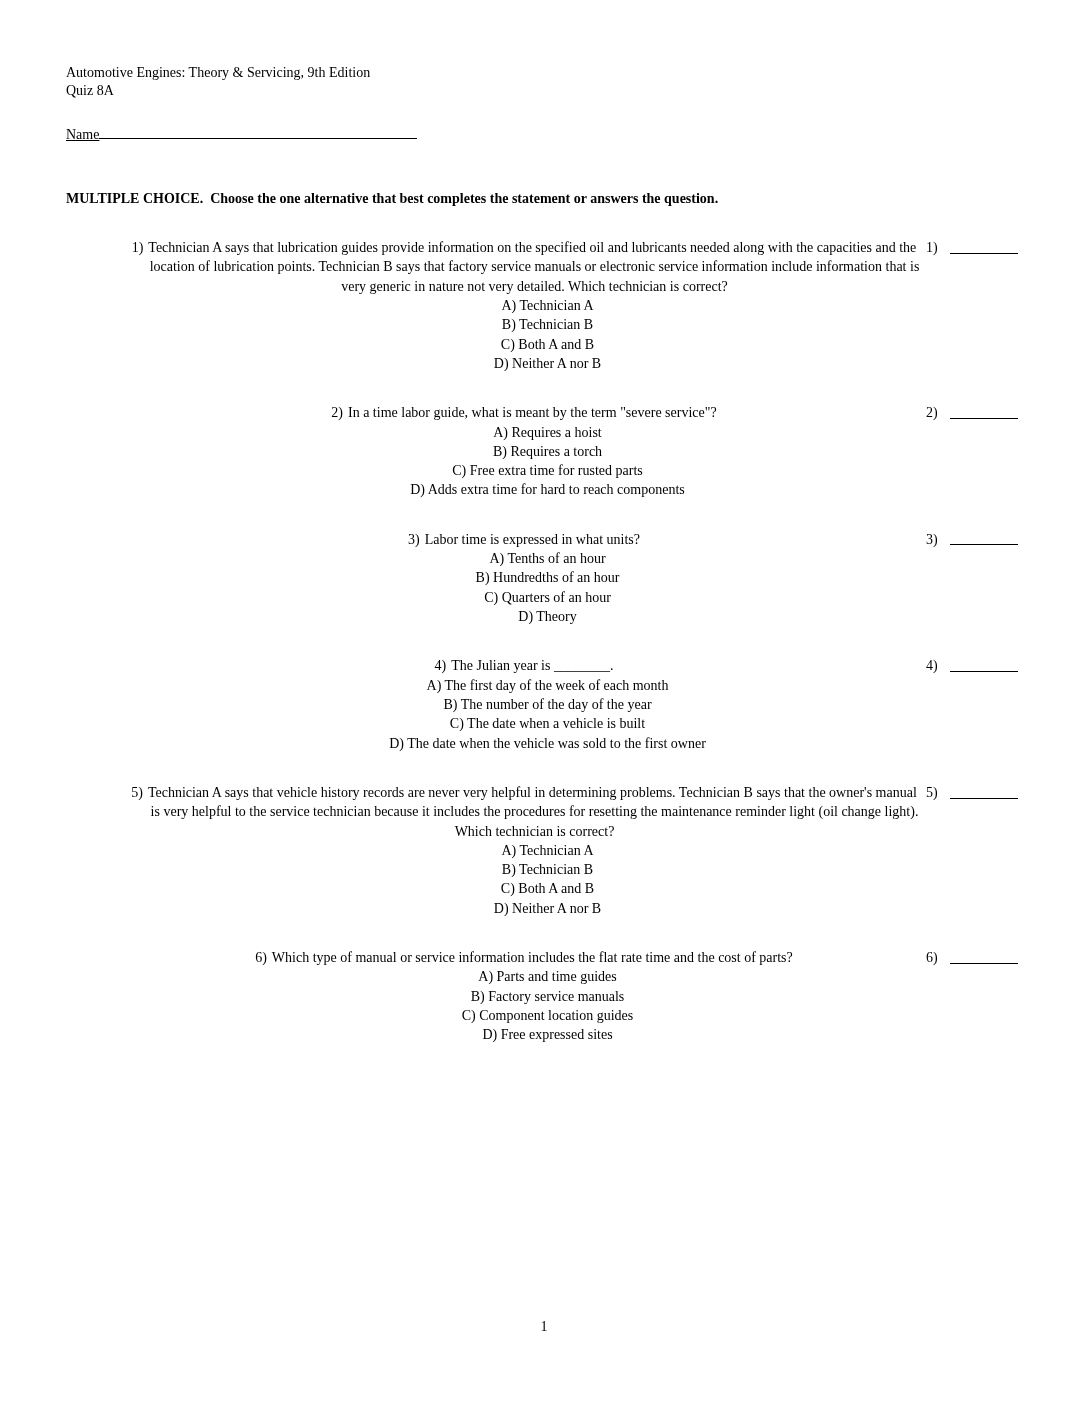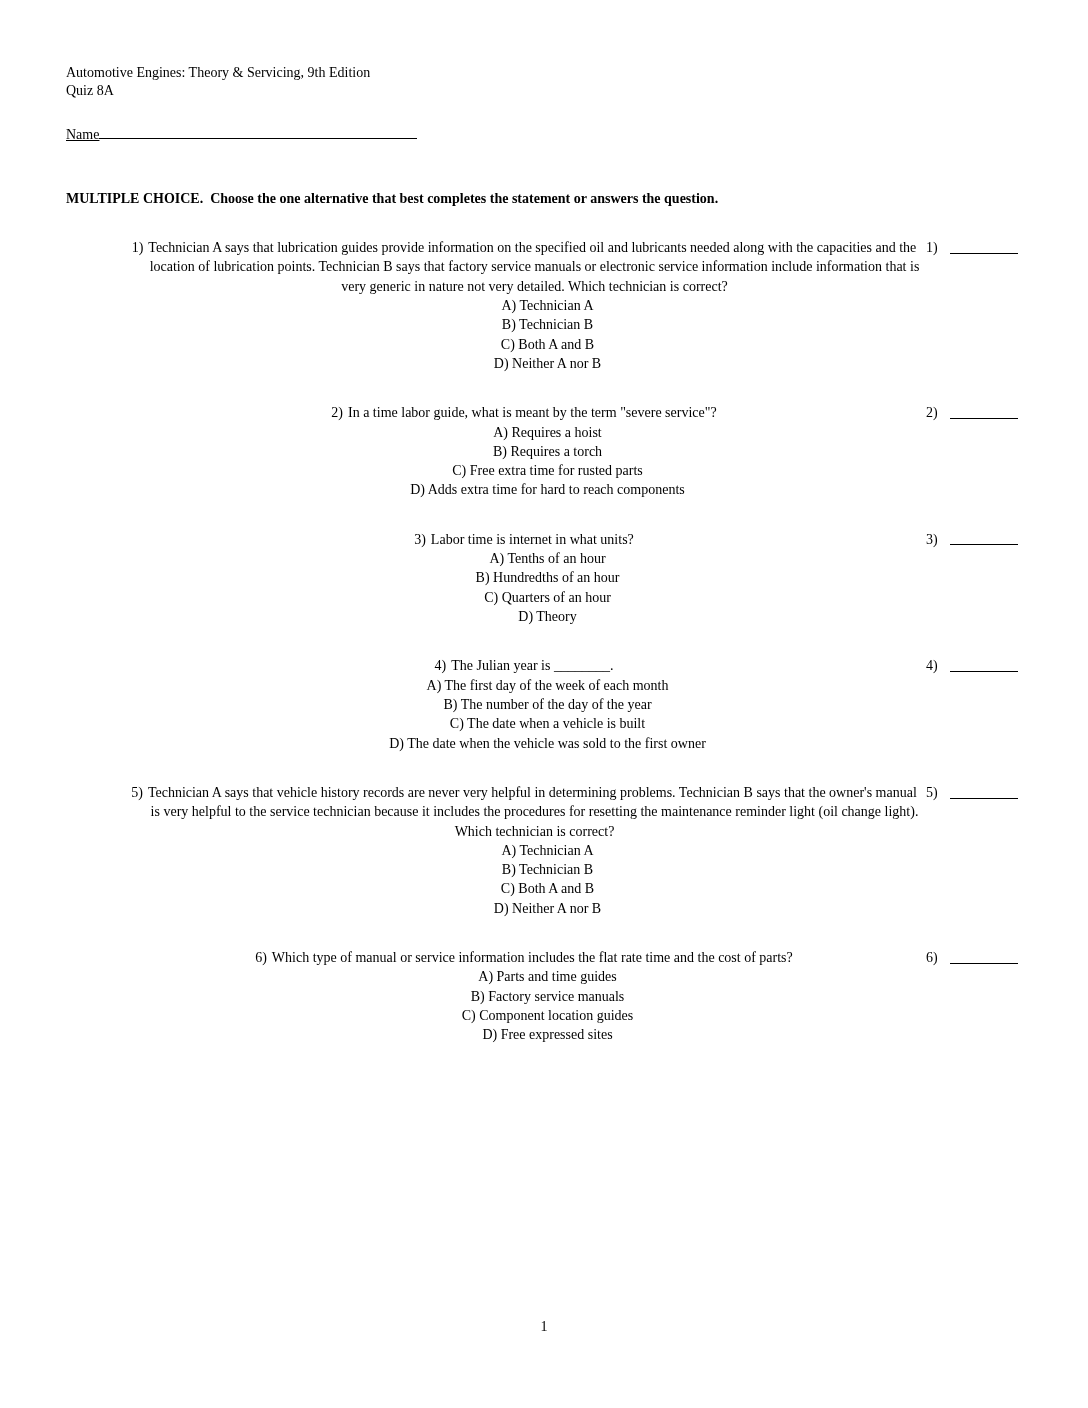--- a/index.html
+++ b/index.html
@@ -132,21 +132,21 @@
         </div>
       </div>
       <div class="q-answer">
         <span>2)</span>
           <span class="answer-blank"></span>
       </div>
     </div>
 
     <div class="question">
       <div class="q-left">
-        <div class="q-stem"><span class="q-num">3)</span><span>Labor time is internet in what units?</span></div>
+        <div class="q-stem"><span class="q-num">3)</span><span>Labor time is expressed in what units?</span></div>
         <div class="q-options">
           <div class="q-option">A) Tenths of an hour</div>
           <div class="q-option">B) Hundredths of an hour</div>
           <div class="q-option">C) Quarters of an hour</div>
           <div class="q-option">D) Theory</div>
         </div>
       </div>
       <div class="q-answer">
         <span>3)</span>
           <span class="answer-blank"></span>

